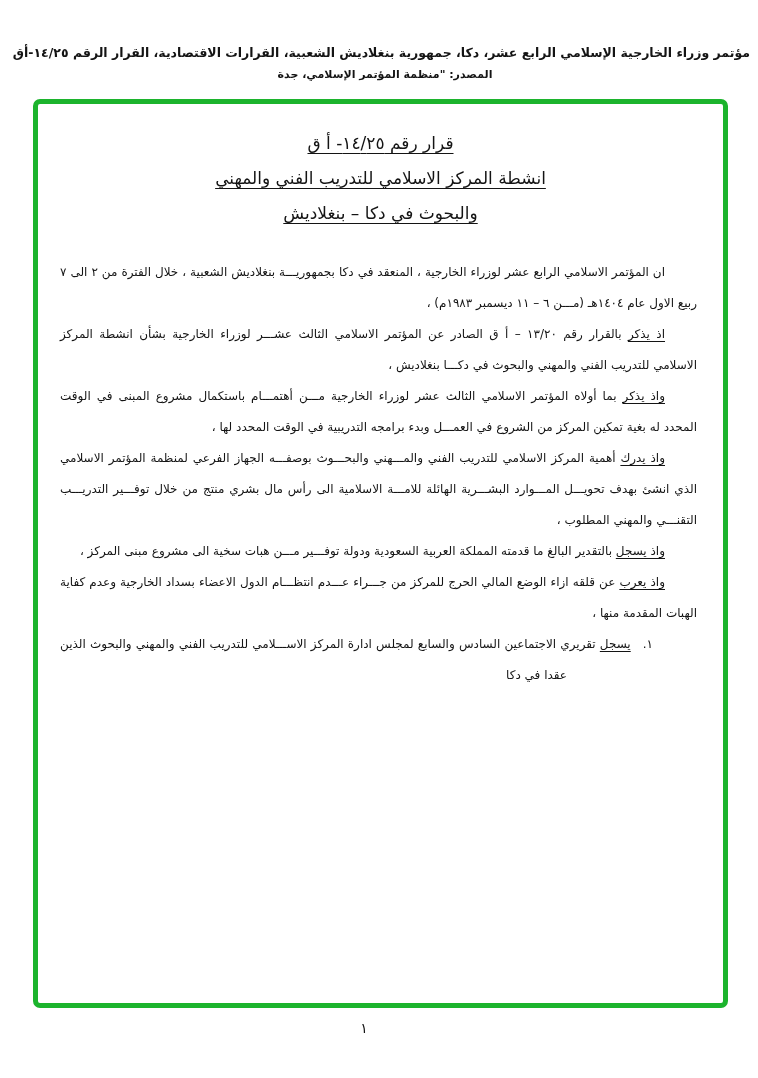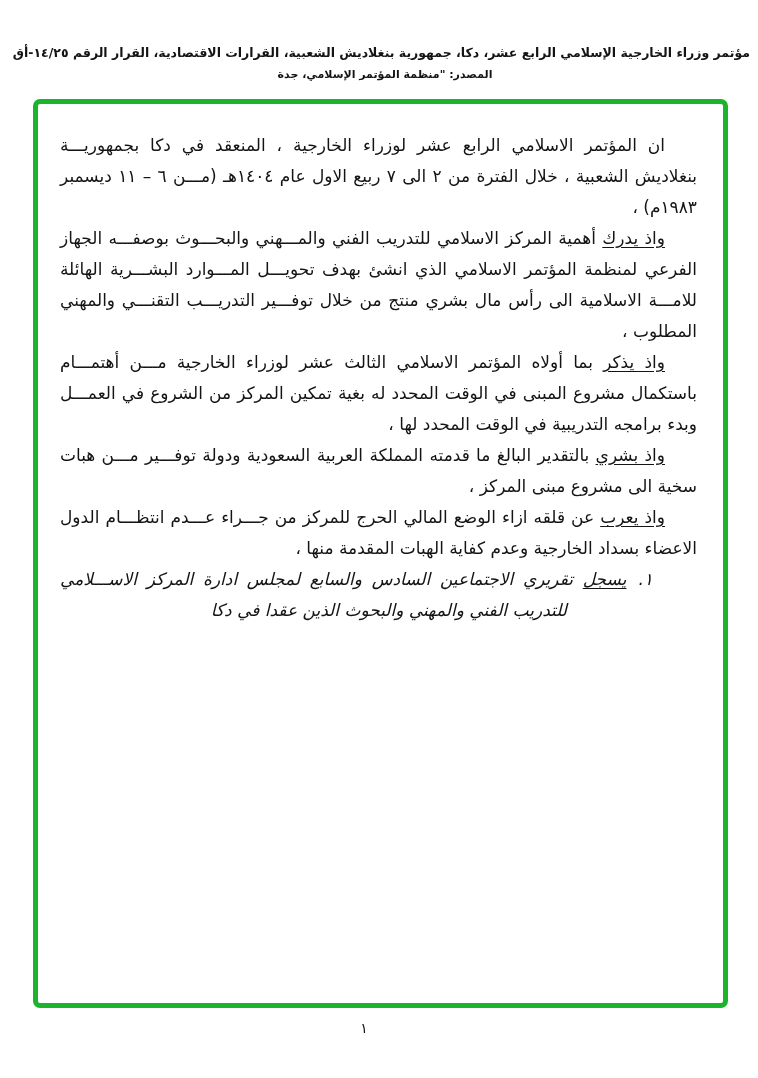--- a/index.html
+++ b/index.html
@@ -27,54 +27,60 @@
   }
 
   .title-block {
     margin-top:22px; text-align:center;
     font-size:17px; line-height:35px;
   }
   .title-line { text-decoration:underline; text-underline-offset:4px; }
 
   .body-block {
     margin:26px 26px 0 22px;
-    font-size:17px; line-height:31px;
+    font-size:12px; line-height:31px;
     text-align:justify;
   }
   .para { margin:0; text-indent:32px; }
   .lead { text-decoration:underline; text-underline-offset:3px; }
 
   .list-item {
-    margin:0; padding-right:130px; text-indent:-86px;font-style:italic;
+    margin:0; padding-right:130px; text-indent:-86px;
   }
   .list-item .num { margin-left:12px; }
 
   .page-number {
     position:absolute; top:1020px; left:0; right:30px;
     text-align:center; font-size:14px;
   }
 </style>
 </head>
 <body>
 
 <div class="doc-header">
   <div class="line1">مؤتمر وزراء الخارجية الإسلامي الرابع عشر، دكا، جمهورية بنغلاديش الشعبية، القرارات الاقتصادية، القرار الرقم ٢٥‏/‏١٤-أق</div>
   <div class="line2">المصدر:  "منظمة المؤتمر الإسلامي، جدة</div>
 </div>
 
 <div class="green-box"></div>
 
 <div class="content">
 
+  <div class="title-block">
+    <div><span class="title-line">قرار رقم ٢٥‏/‏١٤- أ ق</span></div>
+    <div><span class="title-line">انشطة المركز الاسلامي للتدريب الفني والمهني</span></div>
+    <div><span class="title-line">والبحوث في دكا – بنغلاديش</span></div>
+  </div>
 
   <div class="body-block">
     <p class="para"><span class="lead"></span><span>ان المؤتمر الاسلامي الرابع عشر لوزراء الخارجية ، المنعقد في دكا بجمهوريـــة بنغلاديش الشعبية ، خلال الفترة من ٢ الى ٧ ربيع الاول عام ١٤٠٤هـ (مـــن ٦ – ١١ ديسمبر ١٩٨٣م) ،</span></p>
+    <p class="para"><span class="lead">اذ يذكر</span><span> بالقرار رقم ٢٠‏/‏١٣ – أ ق الصادر عن المؤتمر الاسلامي الثالث عشـــر لوزراء الخارجية بشأن انشطة المركز الاسلامي للتدريب الفني والمهني والبحوث في دكـــا بنغلاديش ،</span></p>
+    <p class="para"><span class="lead">واذ يذكر</span><span> بما أولاه المؤتمر الاسلامي الثالث عشر لوزراء الخارجية مـــن أهتمـــام باستكمال مشروع المبنى في الوقت المحدد له بغية تمكين المركز من الشروع في العمـــل وبدء برامجه التدريبية في الوقت المحدد لها ،</span></p>
     <p class="para"><span class="lead">واذ يدرك</span><span> أهمية المركز الاسلامي للتدريب الفني والمـــهني والبحـــوث بوصفـــه الجهاز الفرعي لمنظمة المؤتمر الاسلامي الذي انشئ بهدف تحويـــل المـــوارد البشـــرية الهائلة للامـــة الاسلامية الى رأس مال بشري منتج من خلال توفـــير التدريـــب التقنـــي والمهني المطلوب ،</span></p>
-    <p class="para"><span class="lead">واذ يذكر</span><span> بما أولاه المؤتمر الاسلامي الثالث عشر لوزراء الخارجية مـــن أهتمـــام باستكمال مشروع المبنى في الوقت المحدد له بغية تمكين المركز من الشروع في العمـــل وبدء برامجه التدريبية في الوقت المحدد لها ،</span></p>
-    <p class="para"><span class="lead">واذ بشري</span><span> بالتقدير البالغ ما قدمته المملكة العربية السعودية ودولة توفـــير مـــن هبات سخية الى مشروع مبنى المركز ،</span></p>
+    <p class="para"><span class="lead">واذ يسجل</span><span> بالتقدير البالغ ما قدمته المملكة العربية السعودية ودولة توفـــير مـــن هبات سخية الى مشروع مبنى المركز ،</span></p>
     <p class="para"><span class="lead">واذ يعرب</span><span> عن قلقه ازاء الوضع المالي الحرج للمركز من جـــراء عـــدم انتظـــام الدول الاعضاء بسداد الخارجية وعدم كفاية الهبات المقدمة منها ،</span></p>
 
     <div class="list-item"><span class="num">١.</span><span class="lead">يسجل</span><span> تقريري الاجتماعين السادس والسابع لمجلس ادارة المركز الاســـلامي للتدريب الفني والمهني والبحوث الذين عقدا في دكا</span></div>
   </div>
 
 </div>
 
 <div class="page-number">١</div>
 
 </body></html>

